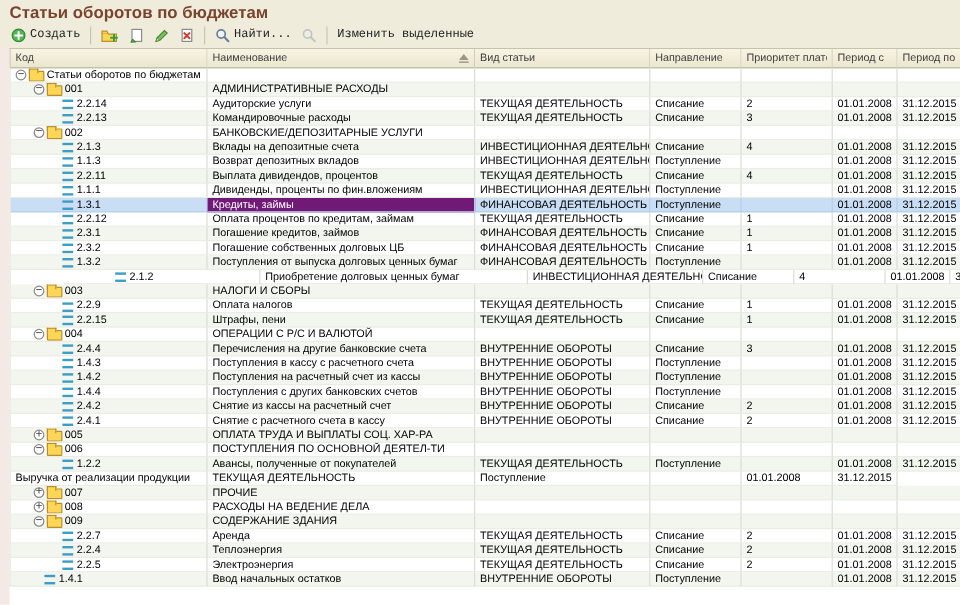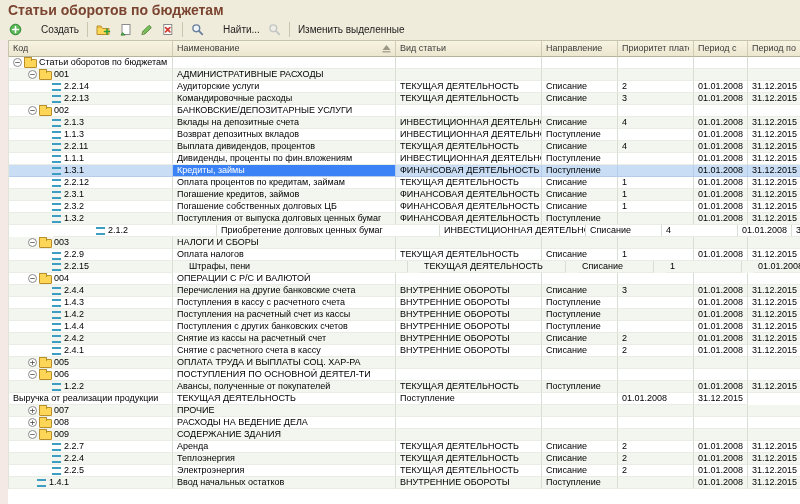--- a/index.html
+++ b/index.html
@@ -11,23 +11,23 @@
   .screen { position:relative; width:800px; height:504px; }
 
   
   .topband { position:absolute; left:0; top:0; width:800px; height:40px; background:#f0ecdb; }
   .page-title {
     padding:2px 0 0 8px; font-size:14px; font-weight:bold; color:#7a4330;
     white-space:nowrap; height:18px;
   }
   .toolbar { display:flex; align-items:center; height:22px; padding-left:5px; }
   .tb-btn {
-    display:inline-flex; align-items:center; gap:19px; border:1px solid transparent;
+    display:inline-flex; align-items:center; gap:3px; border:1px solid transparent;
     background:transparent; padding:1px 3px; font-size:10px; color:#222;
-    font-family:Liberation Sans, sans-serif; border-radius:2px; cursor:default;
+    font-family:Liberation Mono, monospace; border-radius:2px; cursor:default;
   }
   .tb-btn.disabled { opacity:.45; }
   .tb-sep { width:1px; height:15px; background:#c9c5ae; margin:0 4px; flex:none; }
   .tb-btn svg { display:block; }
 
   
   .left-strip { position:absolute; left:0; top:40px; width:8px; height:464px; background:#f5e9e6; }
 
   
   .table { position:absolute; left:8px; top:40px; width:792px; }
@@ -48,21 +48,21 @@
     height:12px; line-height:11px; font-size:9px; color:#000; padding:0 4px;
     border-right:1px solid #d9ded4; border-bottom:1px solid #e9ede5;
     white-space:nowrap; overflow:hidden;
   }
   .tree-cell { display:flex; align-items:center; gap:2px; padding-right:2px; }
   .tree-cell .txt { overflow:hidden; white-space:nowrap; }
 
   
   .tr.selected, .tr.selected.alt { background:#c9def5; }
   .tr.selected .td { border-bottom-color:#b3cdeb; border-right-color:#b3cdeb; }
-  .tr.selected .td.focus-cell { background:#3b82f6; color:#ffffff; }
+  .tr.selected .td.focus-cell { background:#701a75; color:#ffffff; }
 
   
   .exp {
     flex:none; width:9px; height:9px; border:1px solid #8a8a8a; border-radius:50%;
     background:#fff; color:#444; font-size:9px; line-height:7px; text-align:center;
     font-family:"DejaVu Sans Mono", monospace;
   }
   .folder {
     flex:none; position:relative; width:13px; height:9px; margin-top:1px;
     background:#fed657; border:1px solid #b98f2c; border-radius:1px;
@@ -398,21 +398,21 @@
             <span class="el-ico"></span>
             <span class="txt">2.2.9</span>
           </div>
           <div class="td">Оплата налогов</div>
           <div class="td">ТЕКУЩАЯ ДЕЯТЕЛЬНОСТЬ</div>
           <div class="td">Списание</div>
           <div class="td">1</div>
           <div class="td">01.01.2008</div>
           <div class="td">31.12.2015</div>
         </div>
-        <div class="tr alt" style="grid-template-columns: 164px 223px 146px 76px 76px 54px 53px; gap: 12px;">
+        <div class="tr alt" style="grid-template-columns: 164px 223px 146px 76px 76px 54px 53px;">
           <div class="td tree-cell" style="padding-left: 42px;">
             <span class="el-ico"></span>
             <span class="txt">2.2.15</span>
           </div>
           <div class="td">Штрафы, пени</div>
           <div class="td">ТЕКУЩАЯ ДЕЯТЕЛЬНОСТЬ</div>
           <div class="td">Списание</div>
           <div class="td">1</div>
           <div class="td">01.01.2008</div>
           <div class="td">31.12.2015</div>

